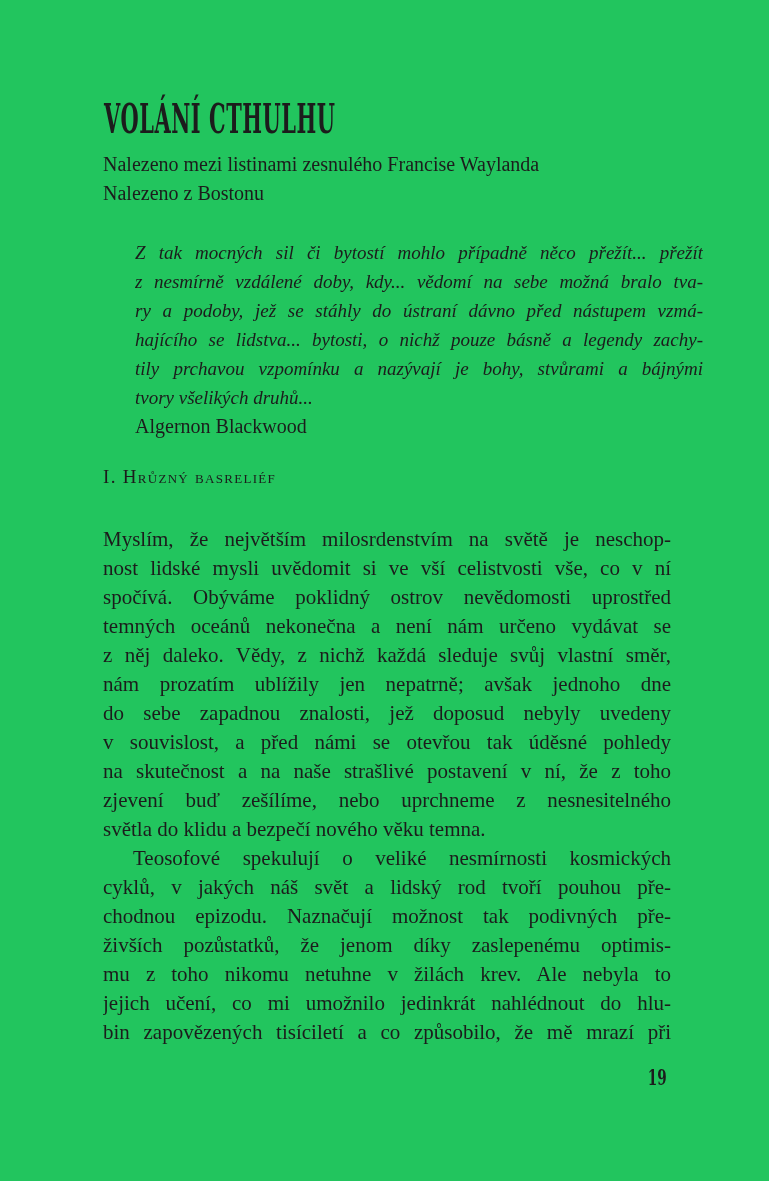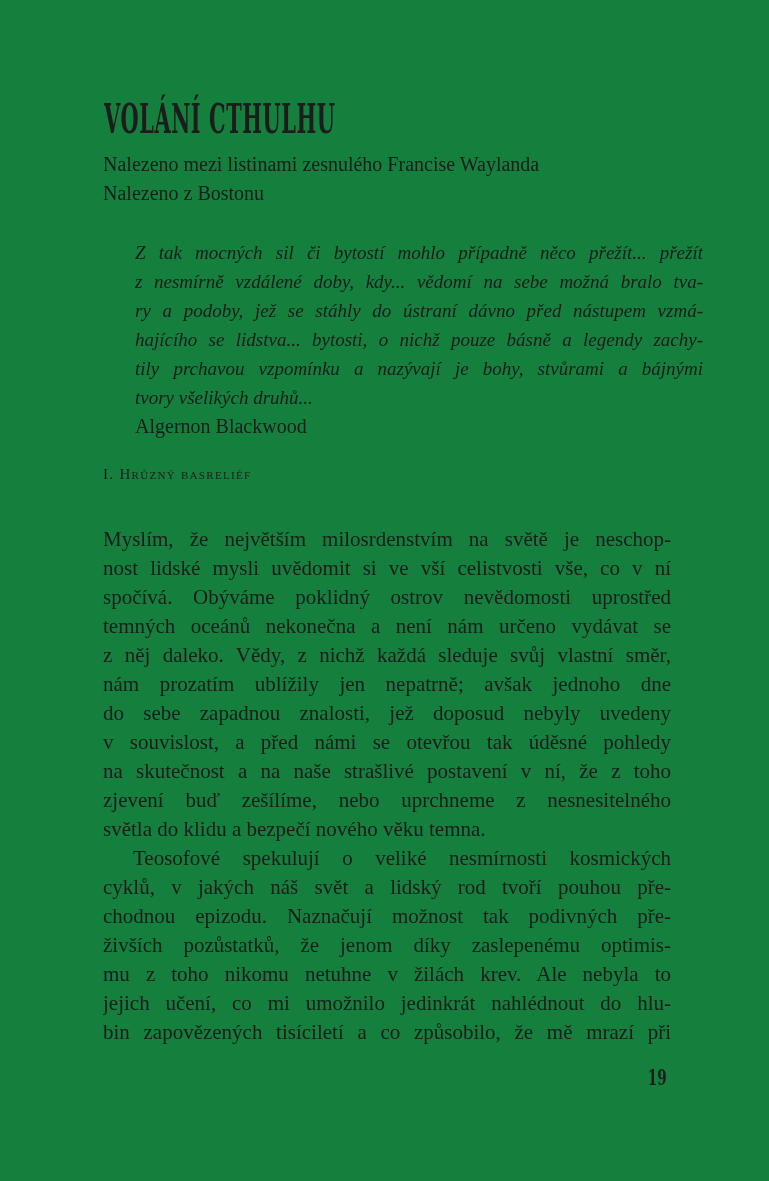--- a/index.html
+++ b/index.html
@@ -1,20 +1,20 @@
 <!DOCTYPE html>
 <html><head>
 <meta charset="utf-8">
 <style>
   html,body { margin:0; padding:0; }
   .page {
     position: relative;
     width: 769px;
     height: 1181px;
-    background: #15803d;
+    background: #22c55e;
     color: #1c1c1c;
     font-family: "Liberation Serif", serif;
     overflow: hidden;
   }
   .book-title {
     position: absolute;
     left: 104px;
     top: 98px;
     font-family: "DejaVu Serif", serif;
     font-weight: bold;
@@ -42,21 +42,21 @@
     line-height: 29px;
     margin-left: 32px;
   }
   .epigraph .line { font-style: italic; }
   .epigraph .attribution { font-style: normal; font-size: 20px; }
   .section-heading {
     position: absolute;
     left: 103px;
     top: 466px;
     font-variant: small-caps;
-    font-size: 15px;
+    font-size: 19px;
     letter-spacing: 1.3px;
   }
   .body-text {
     position: absolute;
     left: 103px;
     top: 525px;
     width: 568px;
     font-size: 21px;
     line-height: 29px;
   }

